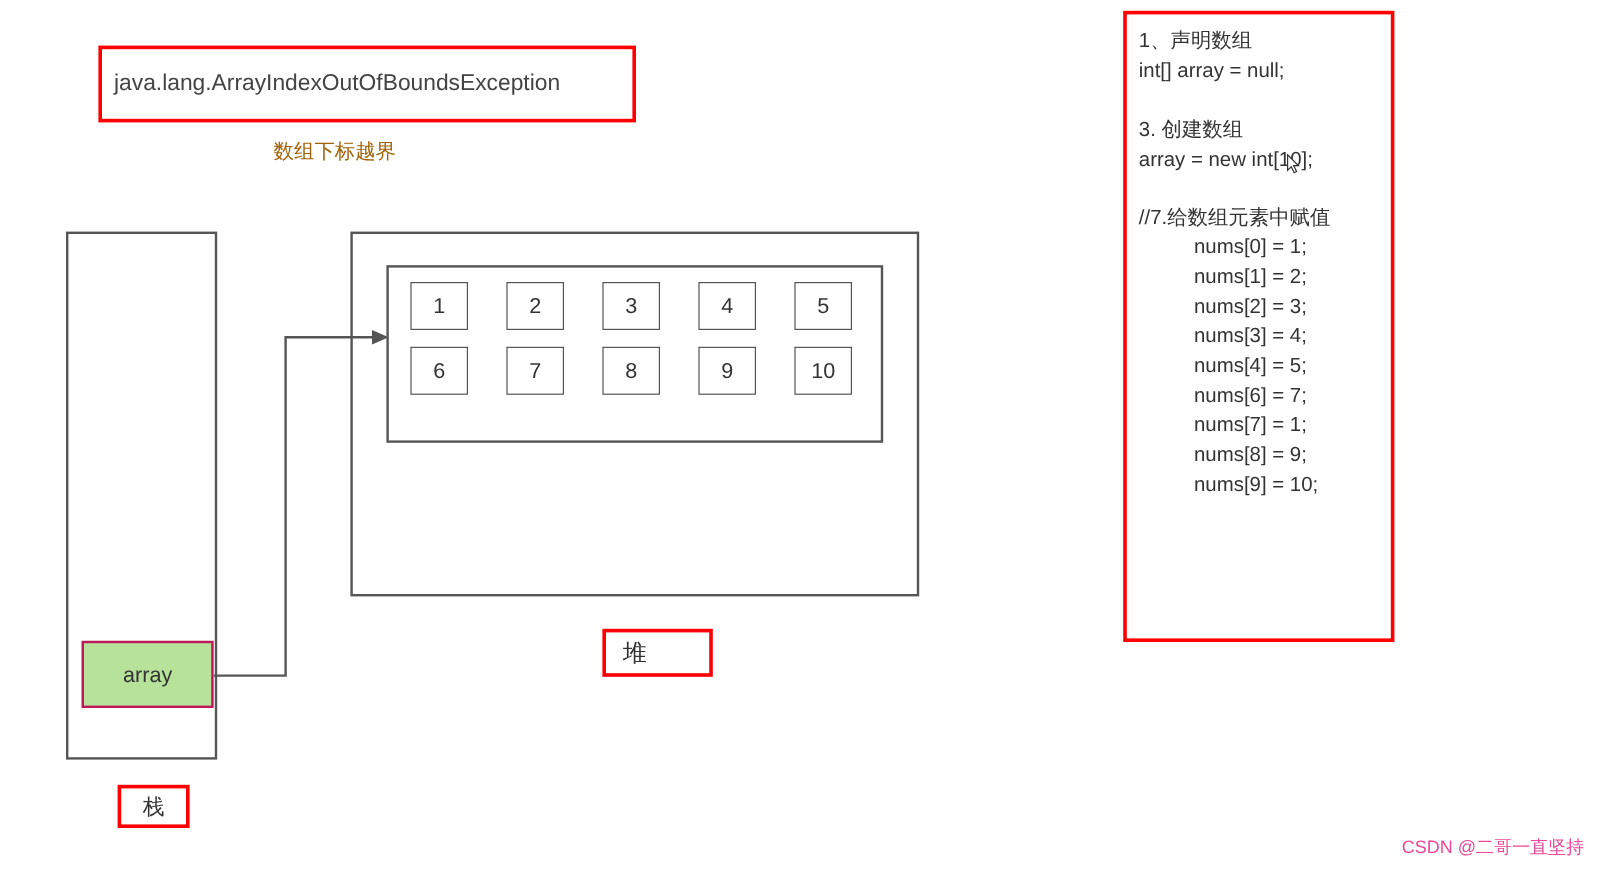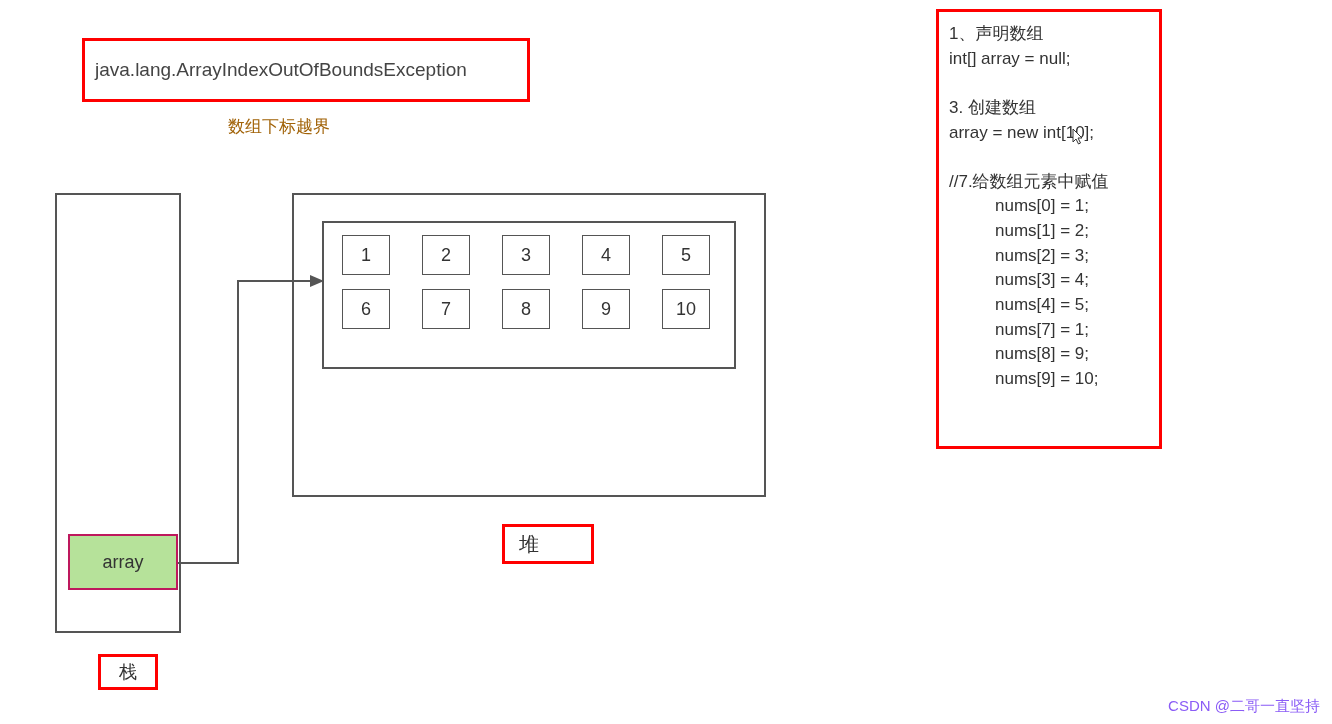--- a/index.html
+++ b/index.html
@@ -109,21 +109,21 @@
     height: 40px;
     display: flex;
     align-items: center;
     padding-left: 14px;
     font-size: 20px;
   }
   .code-box {
     left: 936px;
     top: 9px;
     width: 226px;
-    height: 440px;
+    height: 526px;
     padding: 10px 10px;
     font-size: 17px;
     line-height: 1.45;
     color: #333;
   }
   .code-line { white-space: pre; }
   .code-indent { padding-left: 46px; }
   .arrow-svg {
     position: absolute;
     left: 178px;
@@ -137,21 +137,21 @@
     left: 1072px;
     top: 128px;
     font-size: 14px;
     color: #333;
     pointer-events: none;
   }
   .watermark {
     position: absolute;
     right: 12px;
     bottom: 8px;
-    color: #8b5cf6;
+    color: #ec4899;
     font-size: 15px;
     margin-left: 45px;
   }
 </style>
 </head>
 <body>
 
 <div class="red-box exception-box">
   <span>java.lang.ArrayIndexOutOfBoundsException</span>
 </div>
@@ -198,20 +198,21 @@
   <div class="code-line">&nbsp;</div>
   <div class="code-line">3. 创建数组</div>
   <div class="code-line">array = new int[10];</div>
   <div class="code-line">&nbsp;</div>
   <div class="code-line">//7.给数组元素中赋值</div>
   <div class="code-line code-indent">nums[0] = 1;</div>
   <div class="code-line code-indent">nums[1] = 2;</div>
   <div class="code-line code-indent">nums[2] = 3;</div>
   <div class="code-line code-indent">nums[3] = 4;</div>
   <div class="code-line code-indent">nums[4] = 5;</div>
+  <div class="code-line code-indent">nums[6] = 7;</div>
   <div class="code-line code-indent">nums[7] = 1;</div>
   <div class="code-line code-indent">nums[8] = 9;</div>
   <div class="code-line code-indent">nums[9] = 10;</div>
 </div>
 
 <span class="cursor-icon">
   <svg width="14" height="18" viewBox="0 0 14 18">
     <path d="M1 1 L1 14 L4 11 L6.5 16 L8.5 15 L6 10 L10 10 Z" fill="#fff" stroke="#333" stroke-width="1"></path>
   </svg>
 </span>

